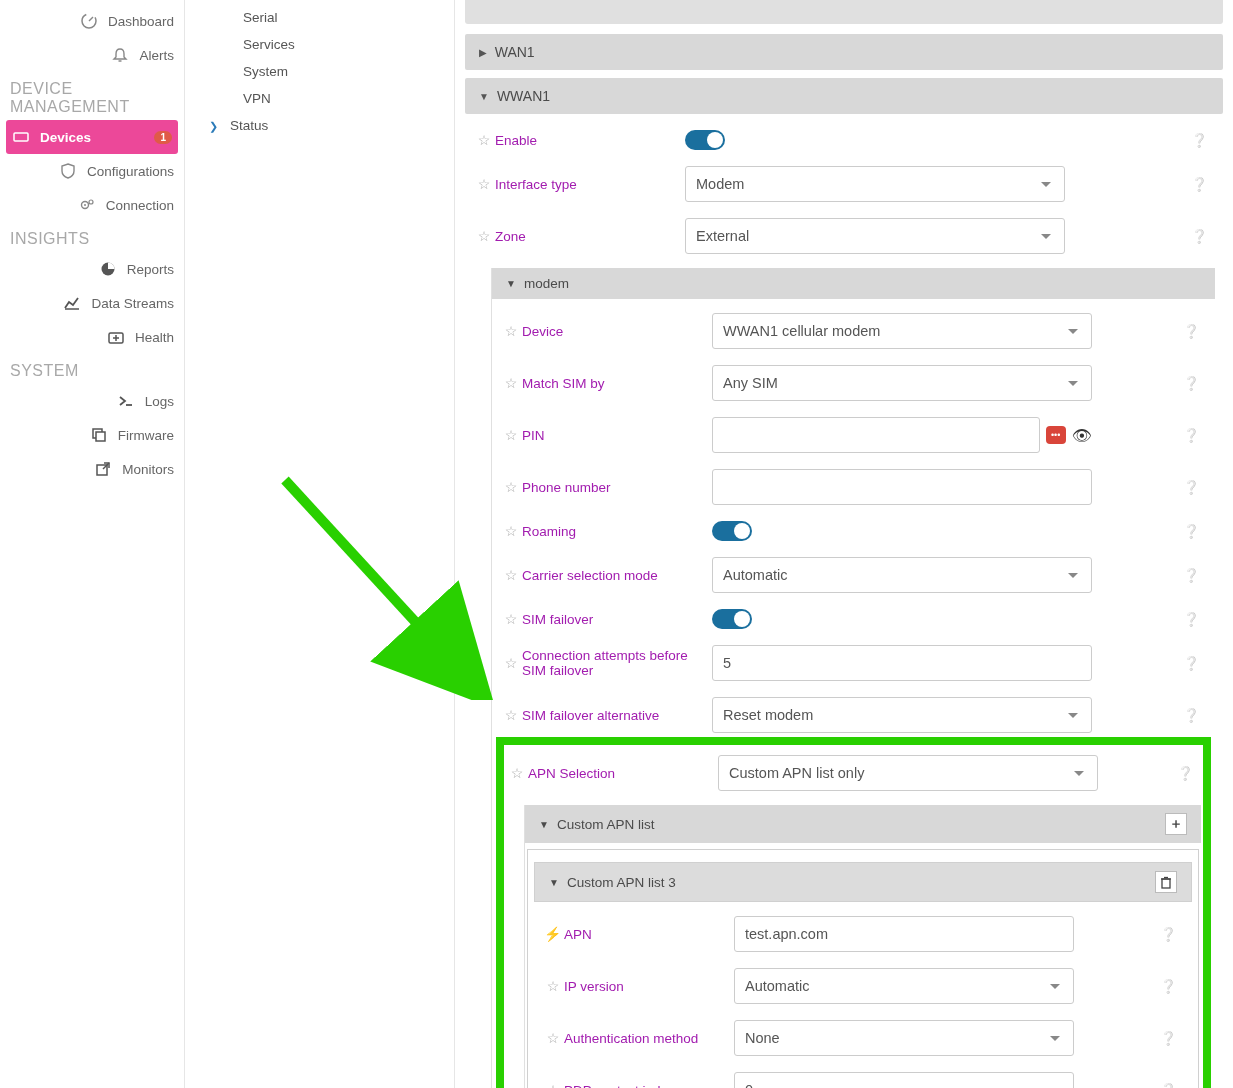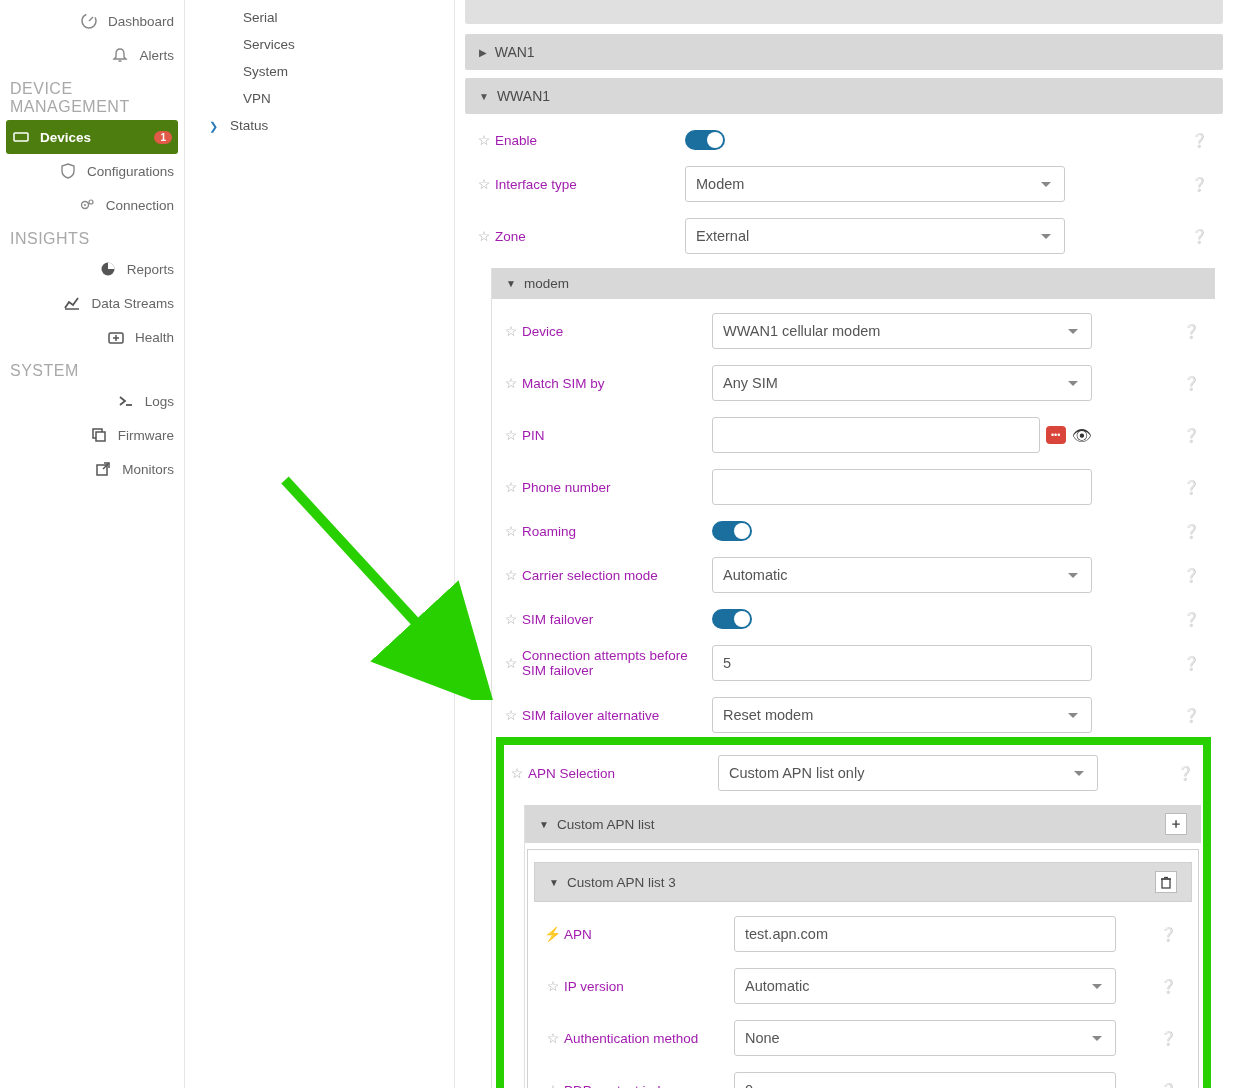--- a/index.html
+++ b/index.html
@@ -22,21 +22,21 @@
   .nav-section { font-size: 16px; color: #a8a8a8; letter-spacing: .5px; padding: 8px 10px 4px; }
   .nav-item {
     display: flex; align-items: center;
     padding: 8px 10px;
     color: #666; cursor: pointer;
     position: relative;
     justify-content: flex-end;
   }
   .nav-item .nicon { width: 28px; height: 18px; display: flex; align-items: center; justify-content: left; }
   .nav-item.active {
-    background: #4d7c0f;
+    background: #ec4899;
     color: #fff; font-weight: 700;
     border-radius: 3px;
     margin: 0 6px;
     padding: 8px 6px;
   }
   .nav-badge {
     background: #e05a47; color: #fff;
     font-size: 10px;
     border-radius: 8px;
     padding: 1px 6px;
@@ -105,21 +105,21 @@
     color:#555; font-size: 14.5px;
     font-family: inherit;
     appearance: none;
   }
   .selwrap { position:relative; width: 380px; }
   .selwrap::after {
     content:""; position:absolute; right:14px; top:16px;
     border:5px solid transparent; border-top-color:#888;
   }
   .inner-block { border:1px solid #d0d0d0; padding: 6px 6px; margin: 4px 2px;}
-  .apn-box .row .control, .apn-box .row .selwrap { width: 382px; }
+  .apn-box .row .control, .apn-box .row .selwrap { width: 340px; }
   .apn-box .row .label { width: 170px; }
   .pin-badge { background:#d9453a; color:#fff; border-radius:4px; width:20px;height:18px;display:flex;align-items:center;justify-content:center;font-size:9px;}
   .eye { font-size:16px; color:#333; }
 
   
   .hlbox { outline: 8px solid #29d000; outline-offset: -4px; padding: 6px 6px 20px;}
 
   .indent1 { margin-left: 18px; border-left:1px solid #e0e0e0; padding-left:0;}
 </style>
 </head>

